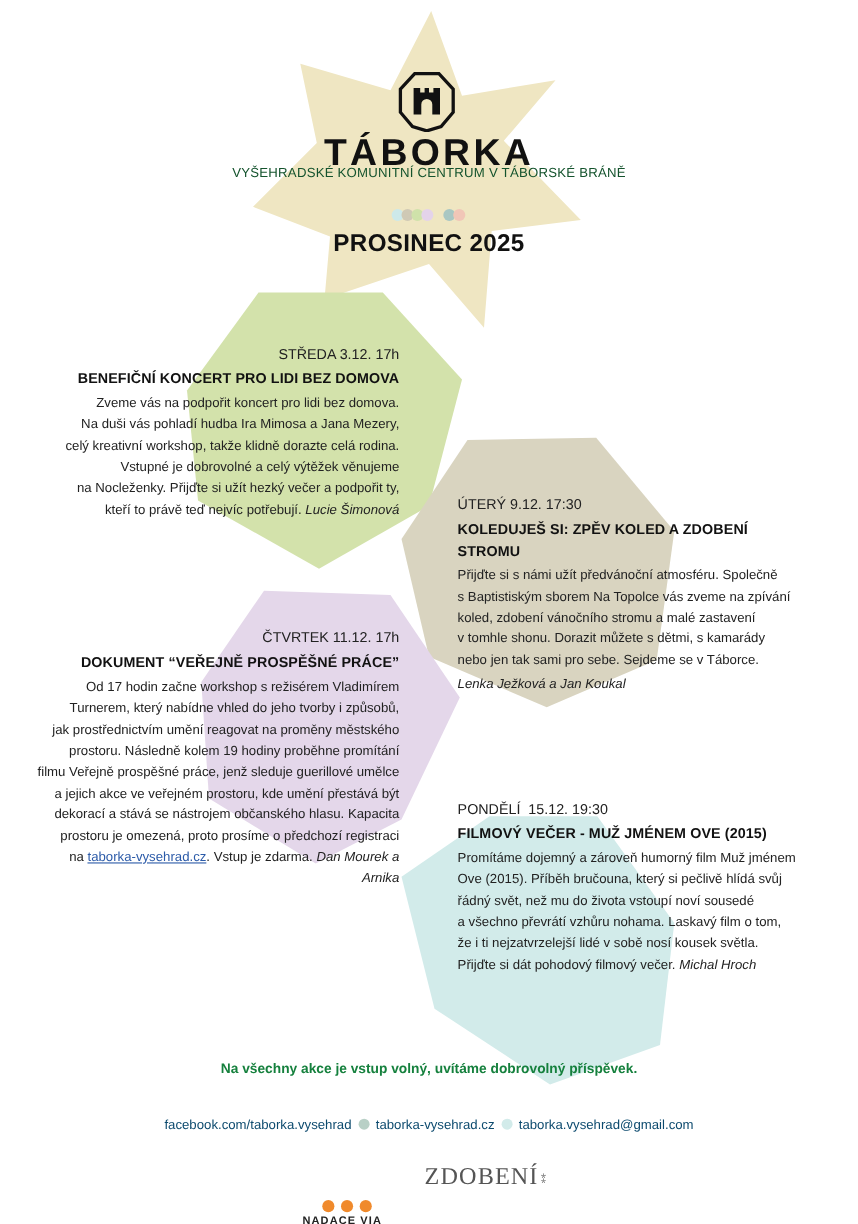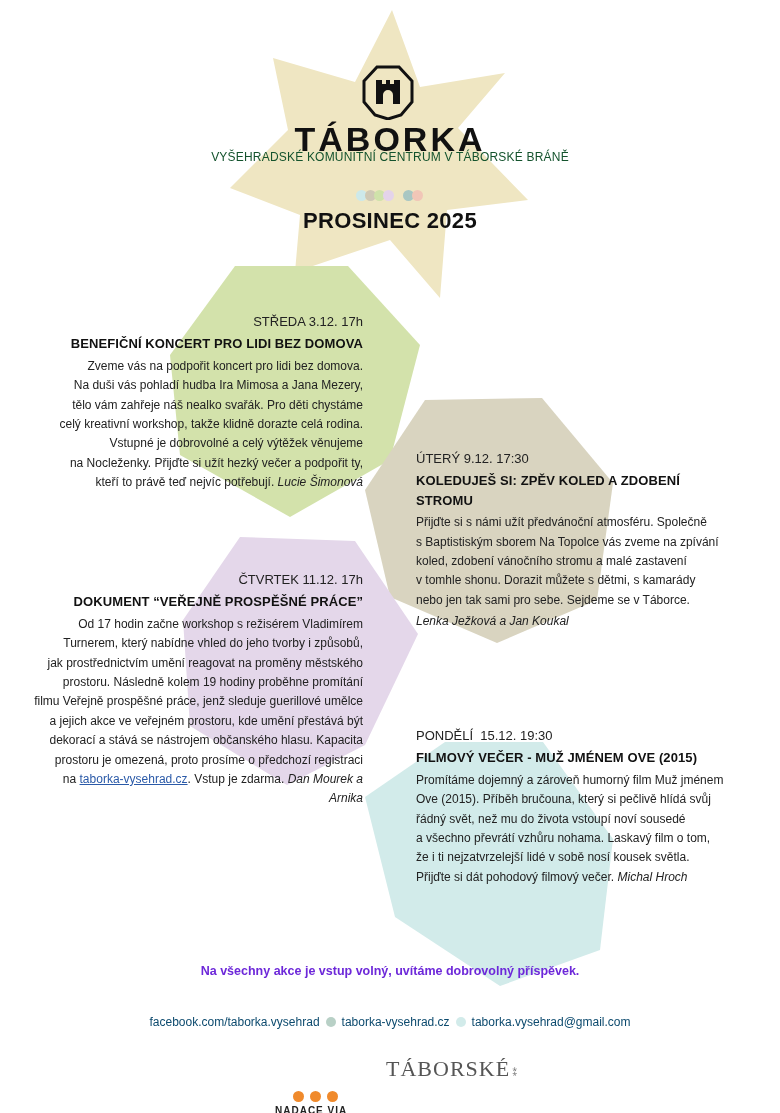--- a/index.html
+++ b/index.html
@@ -23,21 +23,21 @@
   .event .body i { font-style: italic; margin-top: 26px; }
   .event.right { text-align: right; }
   .event.left { text-align: left; }
   .event a { color: #2b5aa8; text-decoration: underline; }
 
   #ev1 { left: 40px; top: 312px; width: 323px; }
   #ev2 { left: 416px; top: 449px; width: 320px; }
   #ev3 { left: 30px; top: 570px; width: 333px; }
   #ev4 { left: 416px; top: 726px; width: 320px; }
 
-  .footer-note { top: 964px; font-size: 12.5px; font-weight: 700; color: #6d28d9; }
+  .footer-note { top: 964px; font-size: 12.5px; font-weight: 700; color: #15803d; }
   .contacts { top: 1015px; left: 0; width: 780px; display: flex; justify-content: center; align-items: center; font-size: 12px; color: #0c4a6e; }
   .contacts .sep { width: 10px; height: 10px; border-radius: 50%; margin: 0 6px; display: inline-block; }
   .sponsor-via { left: 275px; top: 1091px; width: 80px; text-align: left; }
   .via-dots { display: flex; justify-content: center; gap: 6px; }
   .via-dot { width: 11px; height: 11px; border-radius: 50%; }
   .via-label { font-size: 10px; font-weight: 700; letter-spacing: 1px; margin-top: 3px; color: #222; }
   .sponsor-vys { left: 386px; top: 1056px; font-family: "Liberation Serif", serif; font-size: 22px; letter-spacing: 1px; color: #555; font-weight: 300; }
   .sponsor-vys .stars { font-size: 9px; display: inline-block; line-height: 8px; vertical-align: middle; color: #777; margin-left: 2px; }
 </style>
 </head>
@@ -67,21 +67,20 @@
   <span class="dot" style="background:#f1c6b7"></span>
 </div>
 <div class="layer brand month">PROSINEC 2025</div>
 
 <div class="layer event right" id="ev1">
   <div class="when">STŘEDA 3.12. 17h</div>
   <div class="title">BENEFIČNÍ KONCERT PRO LIDI BEZ DOMOVA</div>
   <div class="body">
     <div>Zveme vás na podpořit koncert pro lidi bez domova.</div>
     <div>Na duši vás pohladí hudba Ira Mimosa a Jana Mezery,</div>
-    <div>tělo vám zahřeje náš nealko svařák. Pro děti chystáme</div>
     <div>celý kreativní workshop, takže klidně dorazte celá rodina.</div>
     <div>Vstupné je dobrovolné a celý výtěžek věnujeme</div>
     <div>na Noclеženky. Přijďte si užít hezký večer a podpořit ty,</div>
     <div><span>kteří to právě teď nejvíc potřebují.</span> <i>Lucie Šimonová</i></div>
   </div>
 </div>
 
 <div class="layer event left" id="ev2">
   <div class="when">ÚTERÝ 9.12. 17:30</div>
   <div class="title">KOLEDUJEŠ SI: ZPĚV KOLED A ZDOBENÍ STROMU</div>
@@ -135,14 +134,14 @@
 
 <div class="layer sponsor-via">
   <div class="via-dots">
     <span class="via-dot" style="background:#f08a2c"></span>
     <span class="via-dot" style="background:#f08a2c"></span>
     <span class="via-dot" style="background:#f08a2c"></span>
   </div>
   <div class="via-label">NADACE VIA</div>
 </div>
 <div class="layer sponsor-vys">
-  <span>TÁBORSKÉ</span><span class="stars">⁑</span>
+  <span>ZDOBENÍ</span><span class="stars">⁑</span>
 </div>
 
 </body></html>

